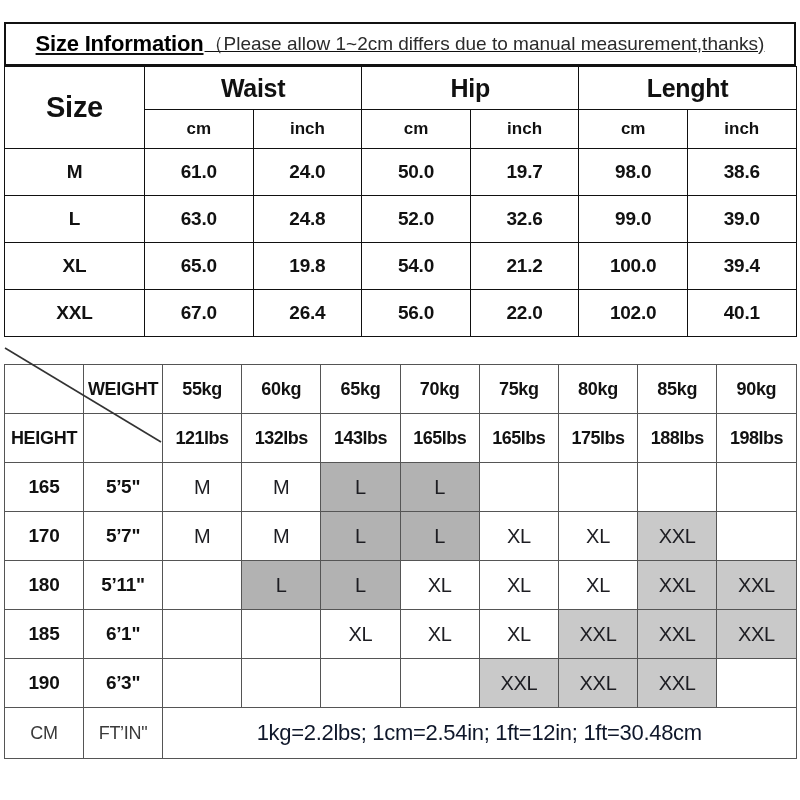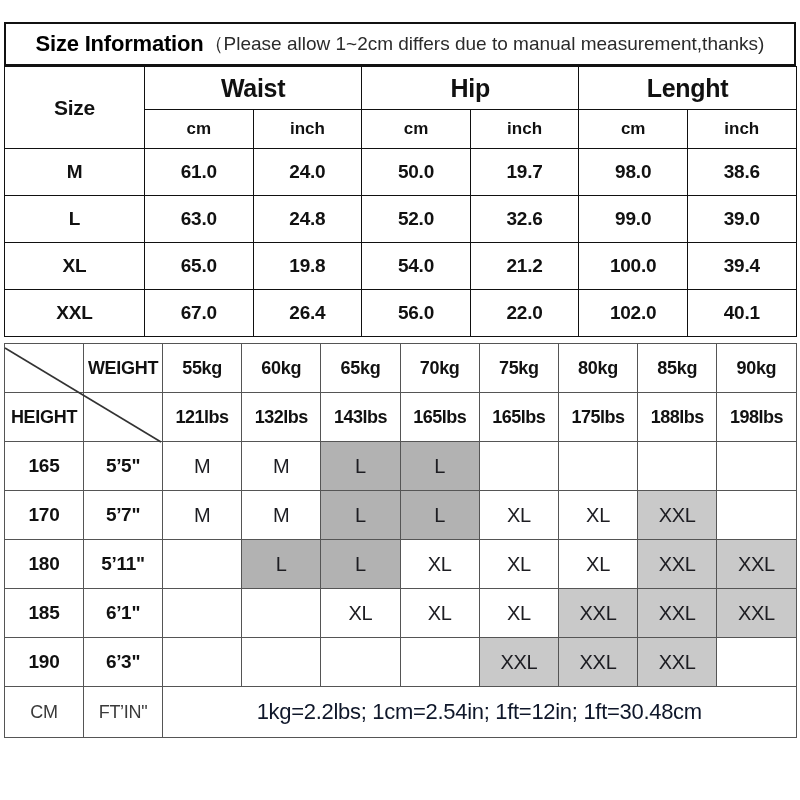--- a/index.html
+++ b/index.html
@@ -29,20 +29,21 @@
     left: 4px;
     top: 22px;
     width: 792px;
     height: 44px;
     border: 2px solid #111;
     box-sizing: border-box;
     display: flex;
     align-items: center;
     justify-content: center;
     background: #fff;
+    text-decoration: underline;
   }
   .title-main {
     font-size: 22px;
     font-weight: bold;
     letter-spacing: -0.2px;
     color: #000;
   }
   .title-sub {
     font-size: 19px;
     font-weight: normal;
@@ -70,21 +71,21 @@
   .t1 .col-size  { width: 140px; }
   .t1 .col-d     { width: 108.6px; }
 
   .t1 .g-head {
     height: 42px;
     font-size: 25px;
     font-weight: bold;
     letter-spacing: -0.3px;
   }
   .t1 .size-head {
-    font-size: 21px;
+    font-size: 29px;
     font-weight: bold;
     letter-spacing: -0.3px;
   }
   .t1 .u-head {
     height: 38px;
     font-size: 17px;
     font-weight: bold;
   }
   .t1 .drow td {
     height: 46px;
@@ -94,21 +95,21 @@
   }
   .t1 .drow .sz {
     font-size: 19px;
     font-weight: bold;
   }
 
   
   .t2 {
     position: absolute;
     left: 4px;
-    top: 343px;
+    top: 364px;
     width: 792px;
     border-collapse: collapse;
     table-layout: fixed;
     padding-left: 12px;
   }
   .t2 td {
     border: 1px solid #555;
     text-align: center;
     vertical-align: middle;
     background: #fff;

